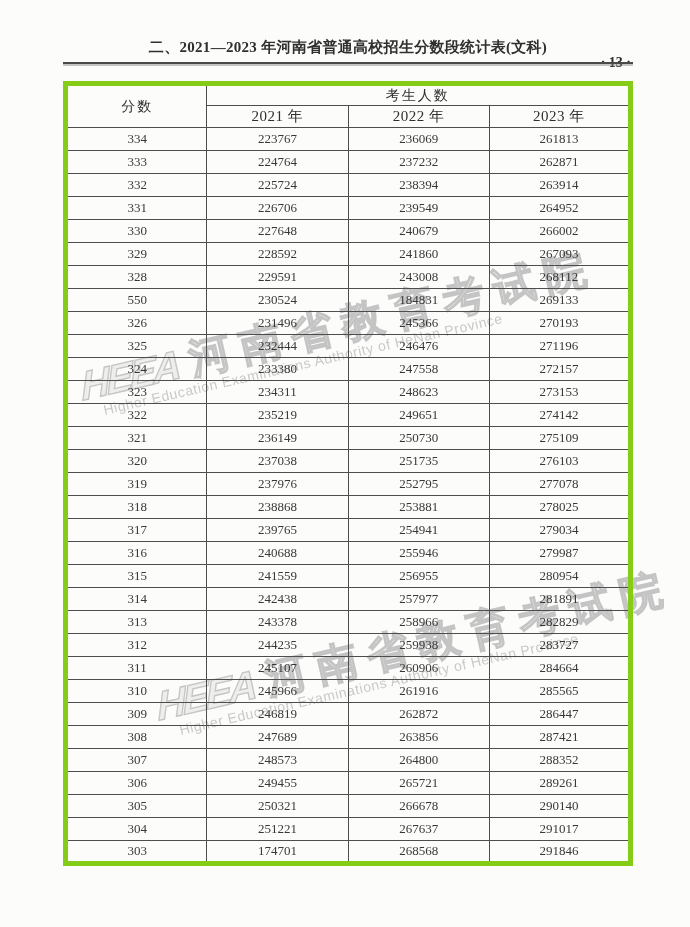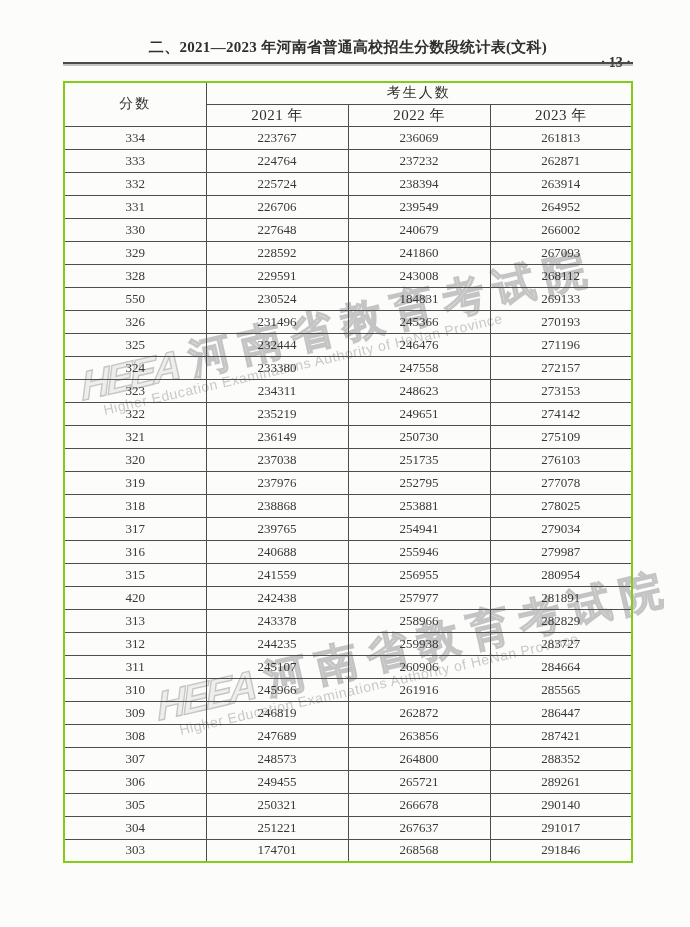--- a/index.html
+++ b/index.html
@@ -92,21 +92,21 @@
     z-index: 1;
   }
   table.score-table th,
   table.score-table td {
     border: 1px solid #4d4d4d;
     text-align: center;
     vertical-align: middle;
     font-weight: normal;
     padding: 0;
   }
-  table.score-table { border: 2px solid #84cc16; font-family: Liberation Serif, serif; }
+  table.score-table { border: 5px solid #84cc16; font-family: Liberation Serif, serif; }
   thead th { height: 22px; font-size: 14px; letter-spacing: 2px; }
   thead tr.years-row th { font-size: 15px; letter-spacing: 0.5px; }
   tbody td { height: 23px; font-size: 13px; color: #383838; }
   col.c1, col.c2, col.c3, col.c4 { width: 25%; }
 </style>
 </head>
 <body>
 
 <div class="watermark wm-1">
   <div class="wm-row1">
@@ -263,21 +263,21 @@
         <td>255946</td>
         <td>279987</td>
       </tr>
       <tr>
         <td>315</td>
         <td>241559</td>
         <td>256955</td>
         <td>280954</td>
       </tr>
       <tr>
-        <td>420</td>
+        <td>314</td>
         <td>242438</td>
         <td>257977</td>
         <td>281891</td>
       </tr>
       <tr>
         <td>313</td>
         <td>243378</td>
         <td>258966</td>
         <td>282829</td>
       </tr>

